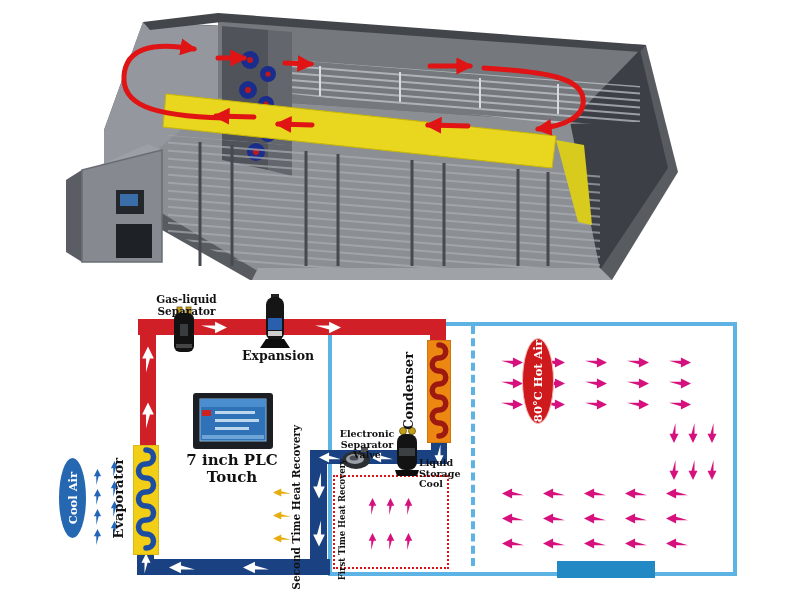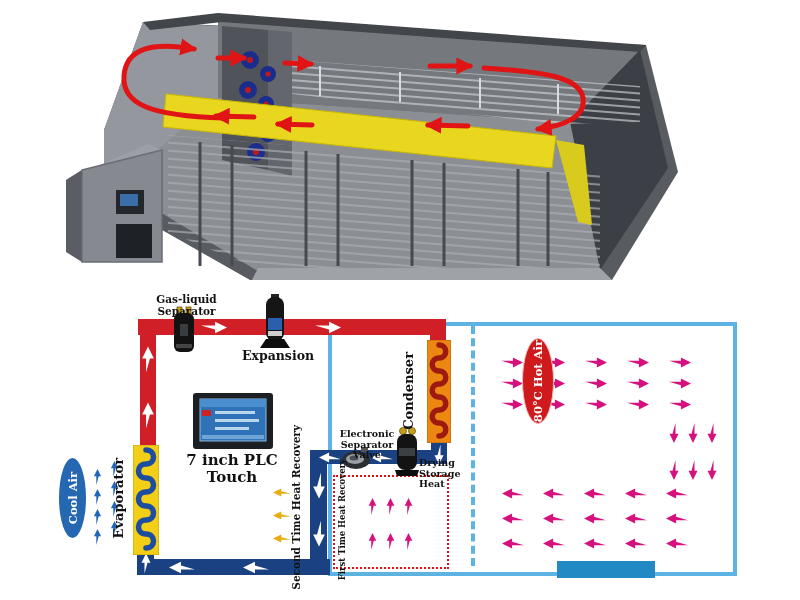--- a/index.html
+++ b/index.html
@@ -270,22 +270,22 @@
     <span class="vtext lbl" style="position:static;font-size:13px;">Condenser</span>
   </div>
   <div class="vwrap" style="left:110px;top:446px;width:18px;height:105px;">
     <span class="vtext lbl" style="position:static;font-size:13px;">Evaporator</span>
   </div>
   <div class="lbl" style="left:326px;top:429px;width:82px;font-size:9.5px;">
     <div>Electronic</div>
     <div>Separator Valve</div>
   </div>
   <div class="lbl" style="left:419px;top:458px;width:64px;font-size:9.5px;text-align:left;">
-    <div>Drying</div>
-    <div>Storage Heat</div>
+    <div>Liquid</div>
+    <div>Storage Cool</div>
   </div>
   <div class="lbl" style="left:172px;top:452px;width:120px;font-size:15px;">
     <div>7 inch PLC Touch</div>
   </div>
   <div class="vwrap" style="left:289px;top:450px;width:16px;height:115px;">
     <span class="vtext lbl" style="position:static;font-size:10.5px;white-space:nowrap;">Second Time Heat Recovery</span>
   </div>
   <div class="vwrap" style="left:336px;top:478px;width:14px;height:84px;z-index:7;">
     <span class="vtext lbl" style="position:static;font-size:8.5px;white-space:nowrap;">First Time Heat Recovery</span>
   </div>

